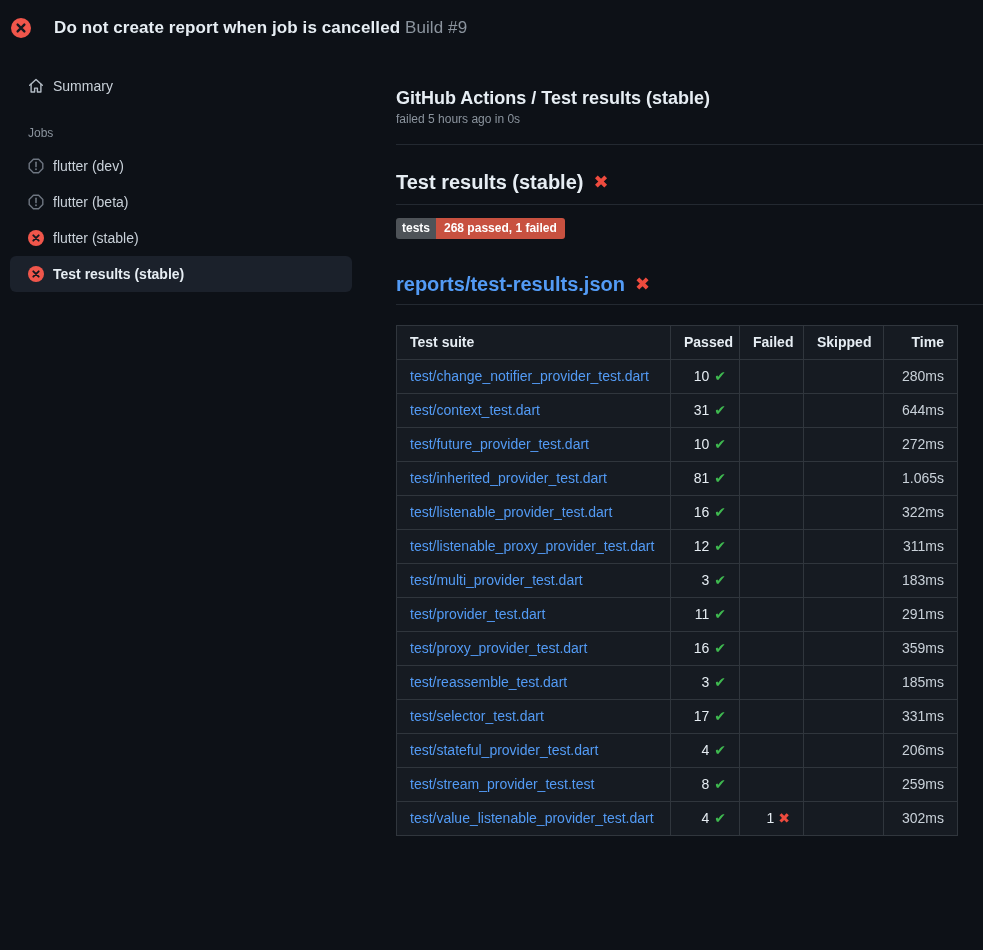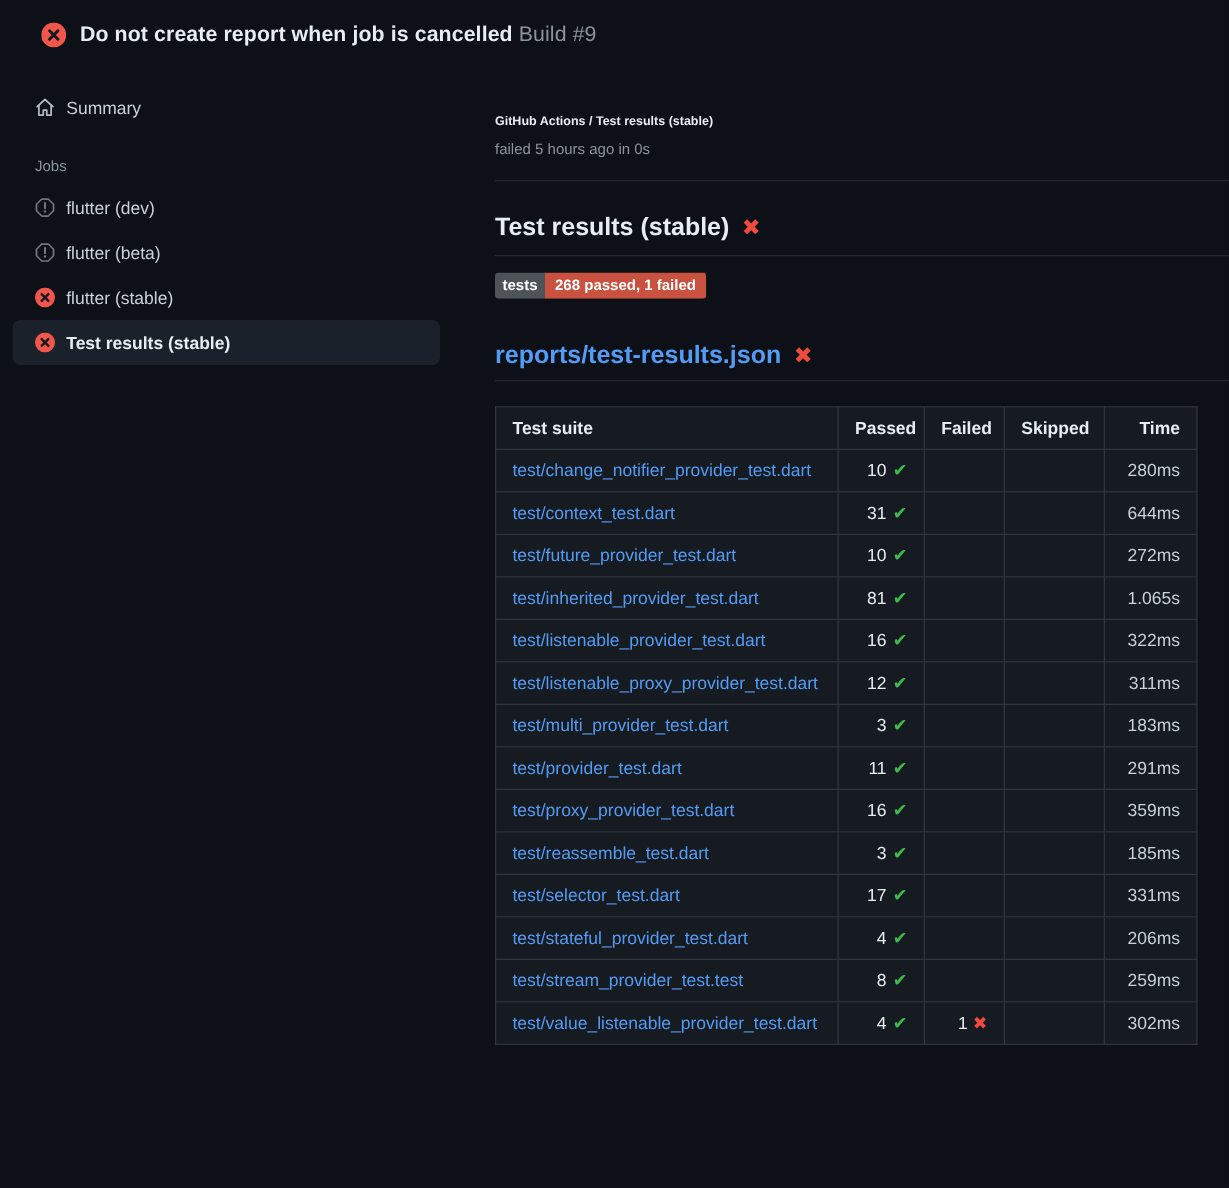--- a/index.html
+++ b/index.html
@@ -10,41 +10,41 @@
   }
   *{box-sizing:border-box;margin:0;padding:0;}
   html,body{width:983px;height:950px;overflow:hidden;}
   body{
     background:var(--bg);
     font-family:"Liberation Sans","DejaVu Sans",sans-serif;
     color:var(--text);
     -webkit-font-smoothing:antialiased;
   }
   
-  .build-header{display:flex;align-items:center;gap:11px;padding:18px 16px 14px 33px;}
+  .build-header{display:flex;align-items:center;gap:23px;padding:18px 16px 14px 11px;}
   .build-header .status-icon svg{display:block;}
   .build-title{font-size:17px;font-weight:700;color:var(--bright);letter-spacing:.1px;}
   .build-number{font-weight:400;color:var(--muted);}
   
   .layout{display:flex;align-items:flex-start;}
   .sidebar{width:396px;flex:none;padding-top:16px;}
   .side-item{
     display:flex;align-items:center;gap:9px;
     margin:0 44px 0 10px;padding:10px 18px;
     border-radius:6px;font-size:14px;color:var(--text);cursor:pointer;
   }
   .side-item .icon{display:flex;width:16px;height:16px;flex:none;}
   .side-item.selected{background:var(--selected);color:var(--bright);font-weight:700;}
   .side-section-label{
     font-size:12px;color:var(--muted);
     margin:16px 44px 0 10px;padding:6px 18px;height:28px;
   }
   
   .main{flex:1;padding-top:36px;min-width:0;}
-  .check-title{font-size:10px;font-weight:700;color:var(--bright);line-height:20px;}
+  .check-title{font-size:18px;font-weight:700;color:var(--bright);line-height:20px;}
   .check-sub{font-size:12px;color:var(--muted);margin-top:3px;line-height:17px;}
   .rule{border-bottom:1px solid var(--hr);margin-top:16px;}
   h2.section-title{
     display:flex;align-items:center;gap:10px;
     font-size:20px;font-weight:700;color:var(--bright);
     margin-top:24px;padding-bottom:9px;border-bottom:1px solid var(--hr);
     line-height:26px;
   }
   h2.report-title{margin-top:32px;padding-bottom:7px;}
   h2 .title-link{color:var(--link);text-decoration:none;}

